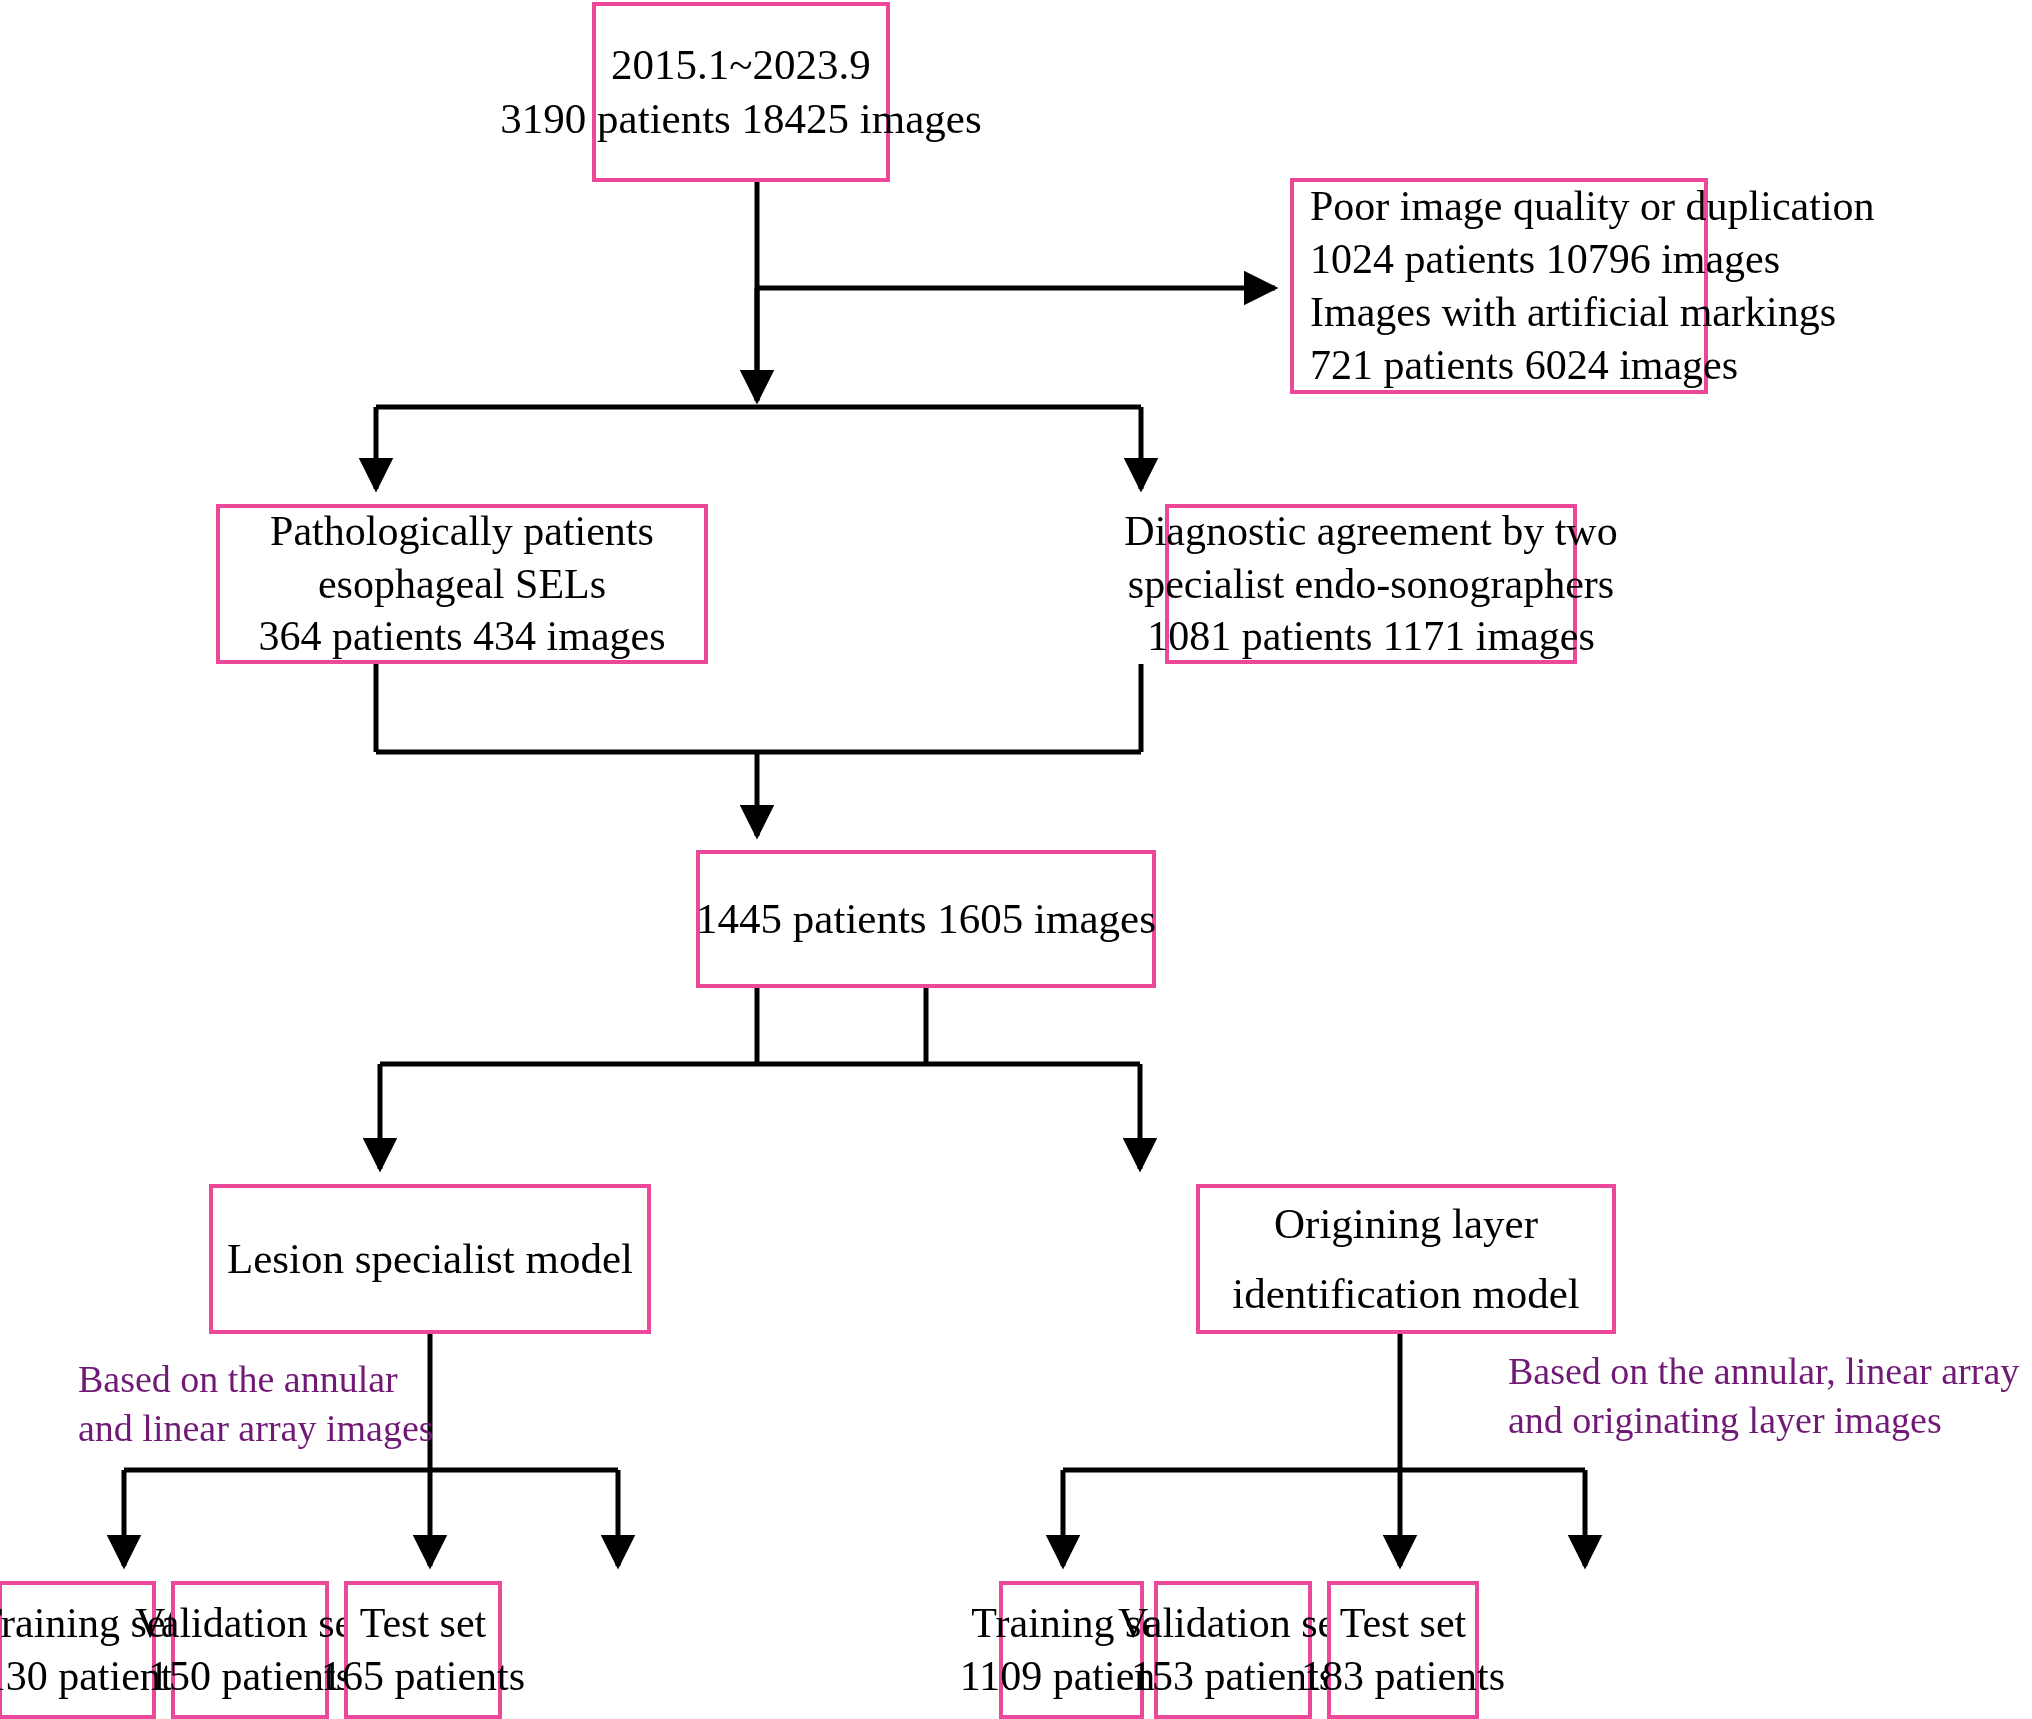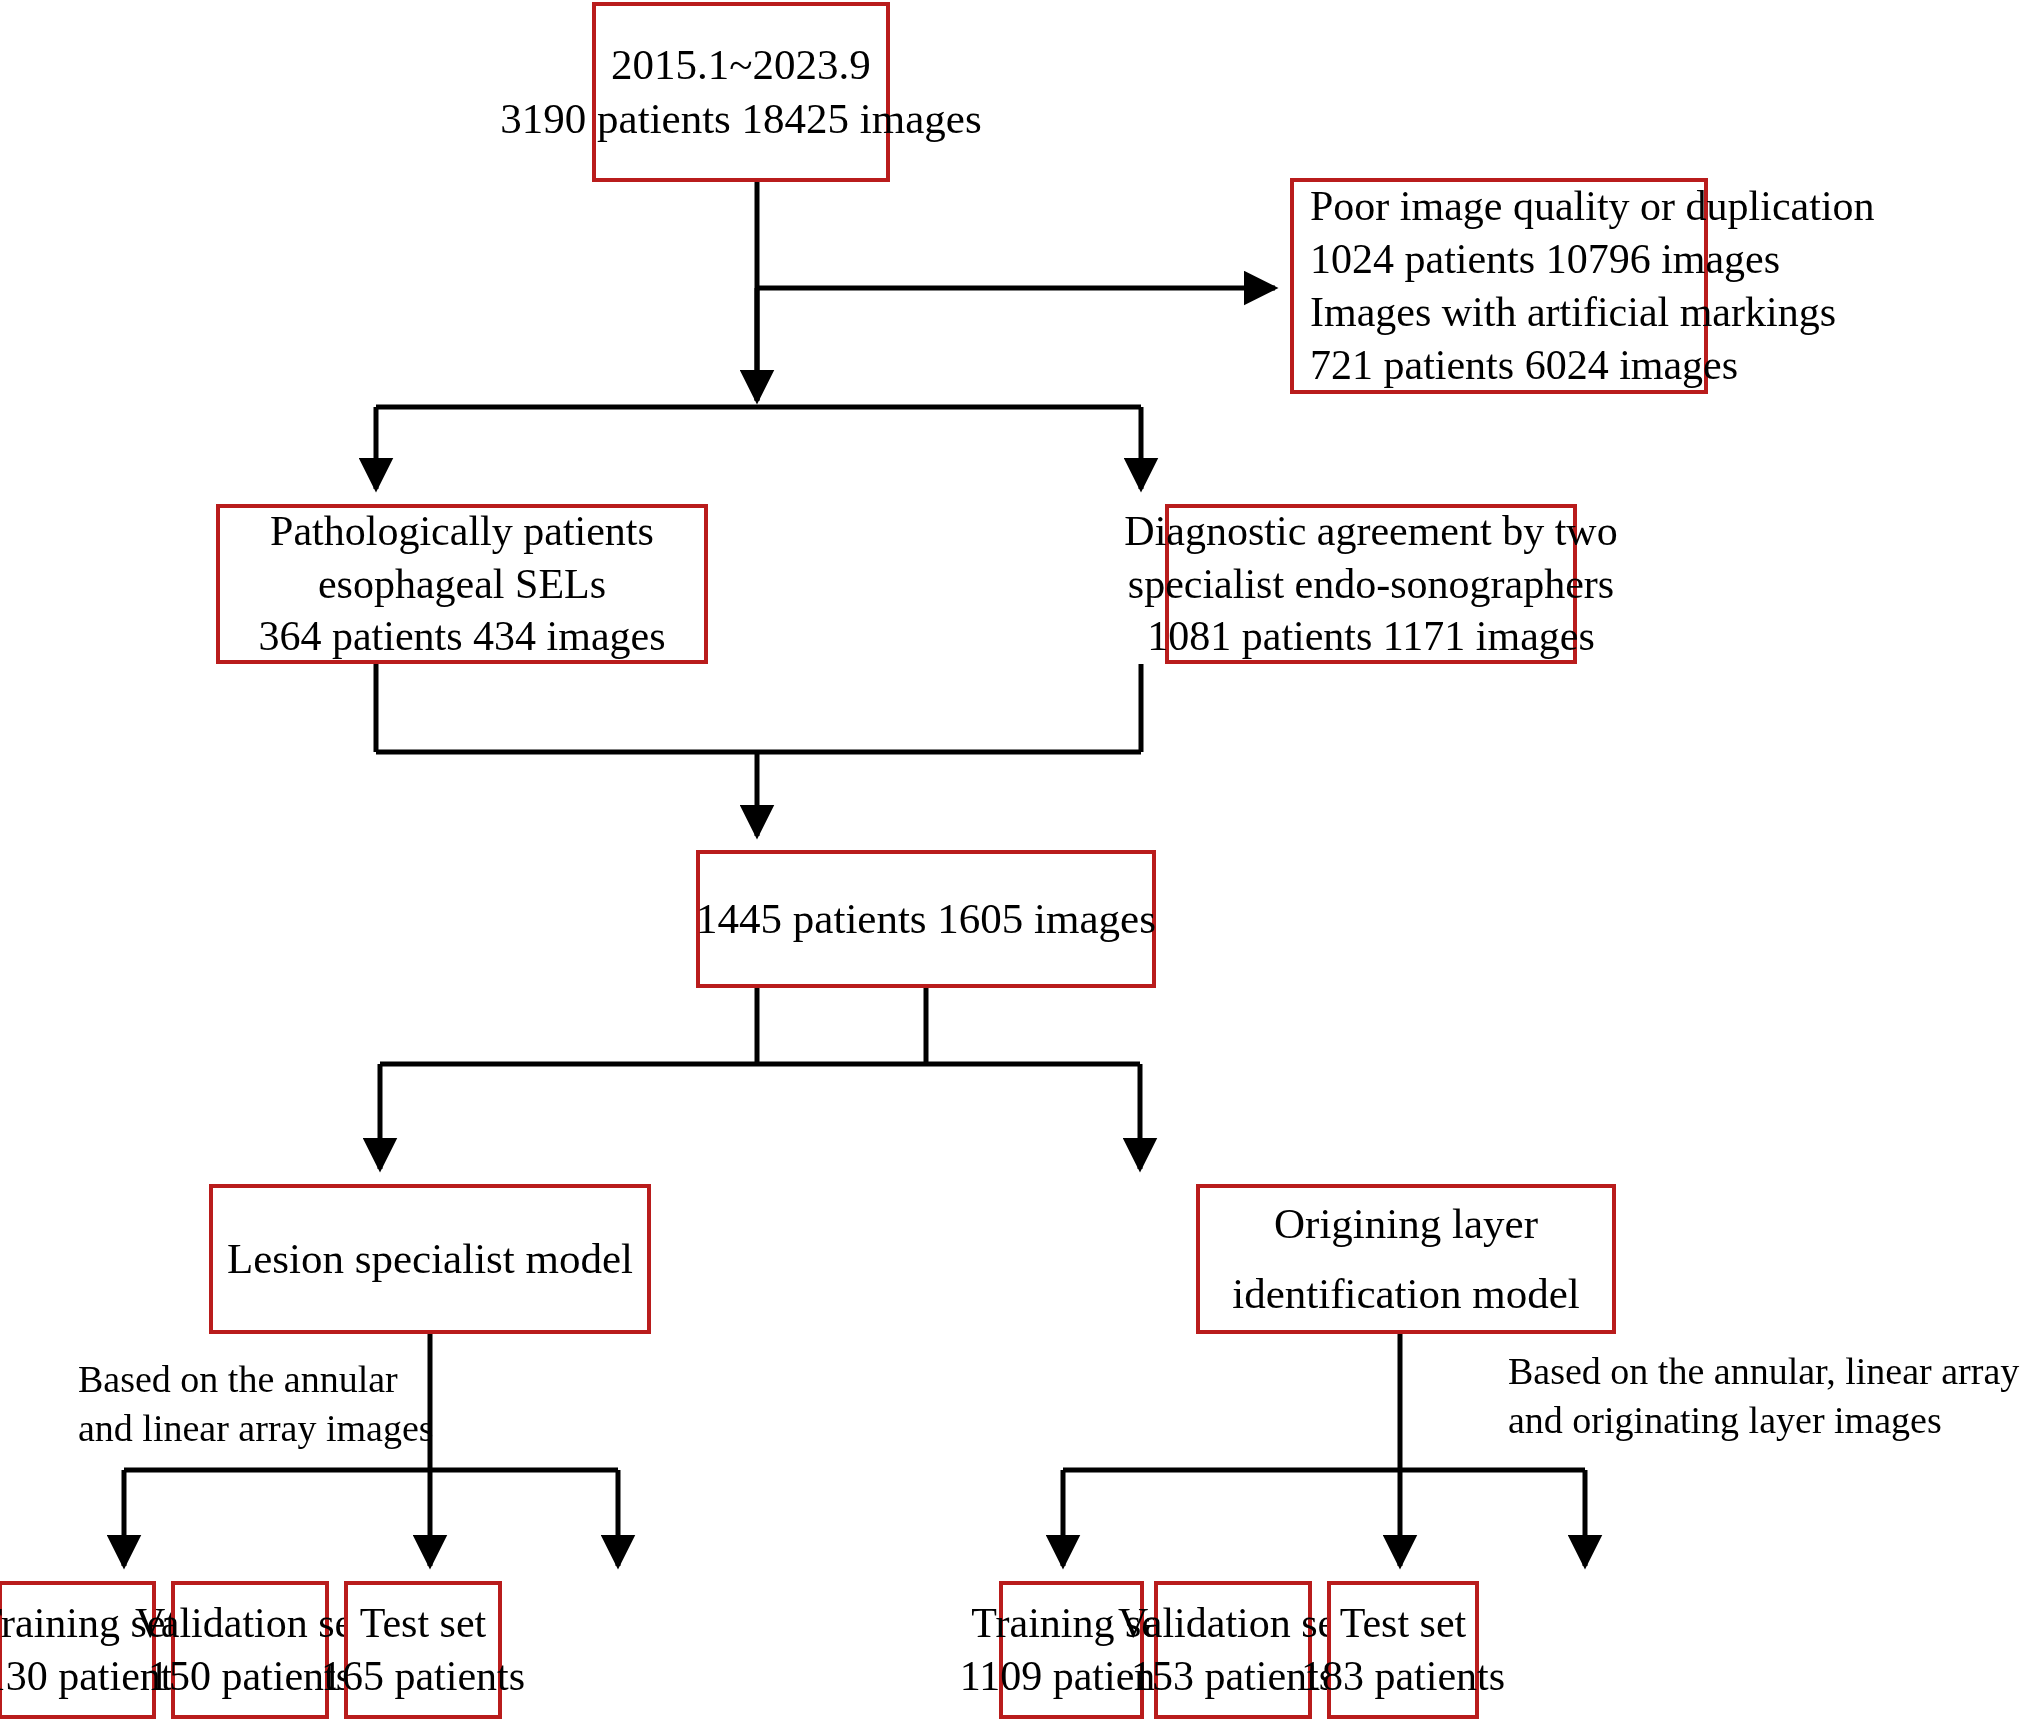--- a/index.html
+++ b/index.html
@@ -18,40 +18,40 @@
   svg.connectors {
     position: absolute;
     top: 0; left: 0;
     width: 2032px;
     height: 1719px;
     pointer-events: none;
   }
   .node {
     position: absolute;
     box-sizing: border-box;
-    border: 4px solid #b91c1c;
+    border: 4px solid #ec4899;
     background: #ffffff;
     display: flex;
     flex-direction: column;
     align-items: center;
     justify-content: center;
     color: #000000;
     line-height: 1.26;
     text-align: center;
     white-space: nowrap;
   }
   .node.left-align {
     align-items: flex-start;
     text-align: left;
     padding-left: 16px;
   }
   .node .ln { display: block; }
   .caption {
     position: absolute;
-    color: #000000;
+    color: #701a75;
     line-height: 1.3;
     white-space: nowrap;
     text-align: left;
   }
   .caption .ln { display: block; }
 
   
   #node-cohort        { left: 592px;  top: 2px;    width: 298px;  height: 180px; font-size: 43px; }
   #node-exclusions    { left: 1290px; top: 178px;  width: 418px;  height: 216px; font-size: 42px; }
   #node-pathology     { left: 216px;  top: 504px;  width: 492px;  height: 160px; font-size: 42px; }

